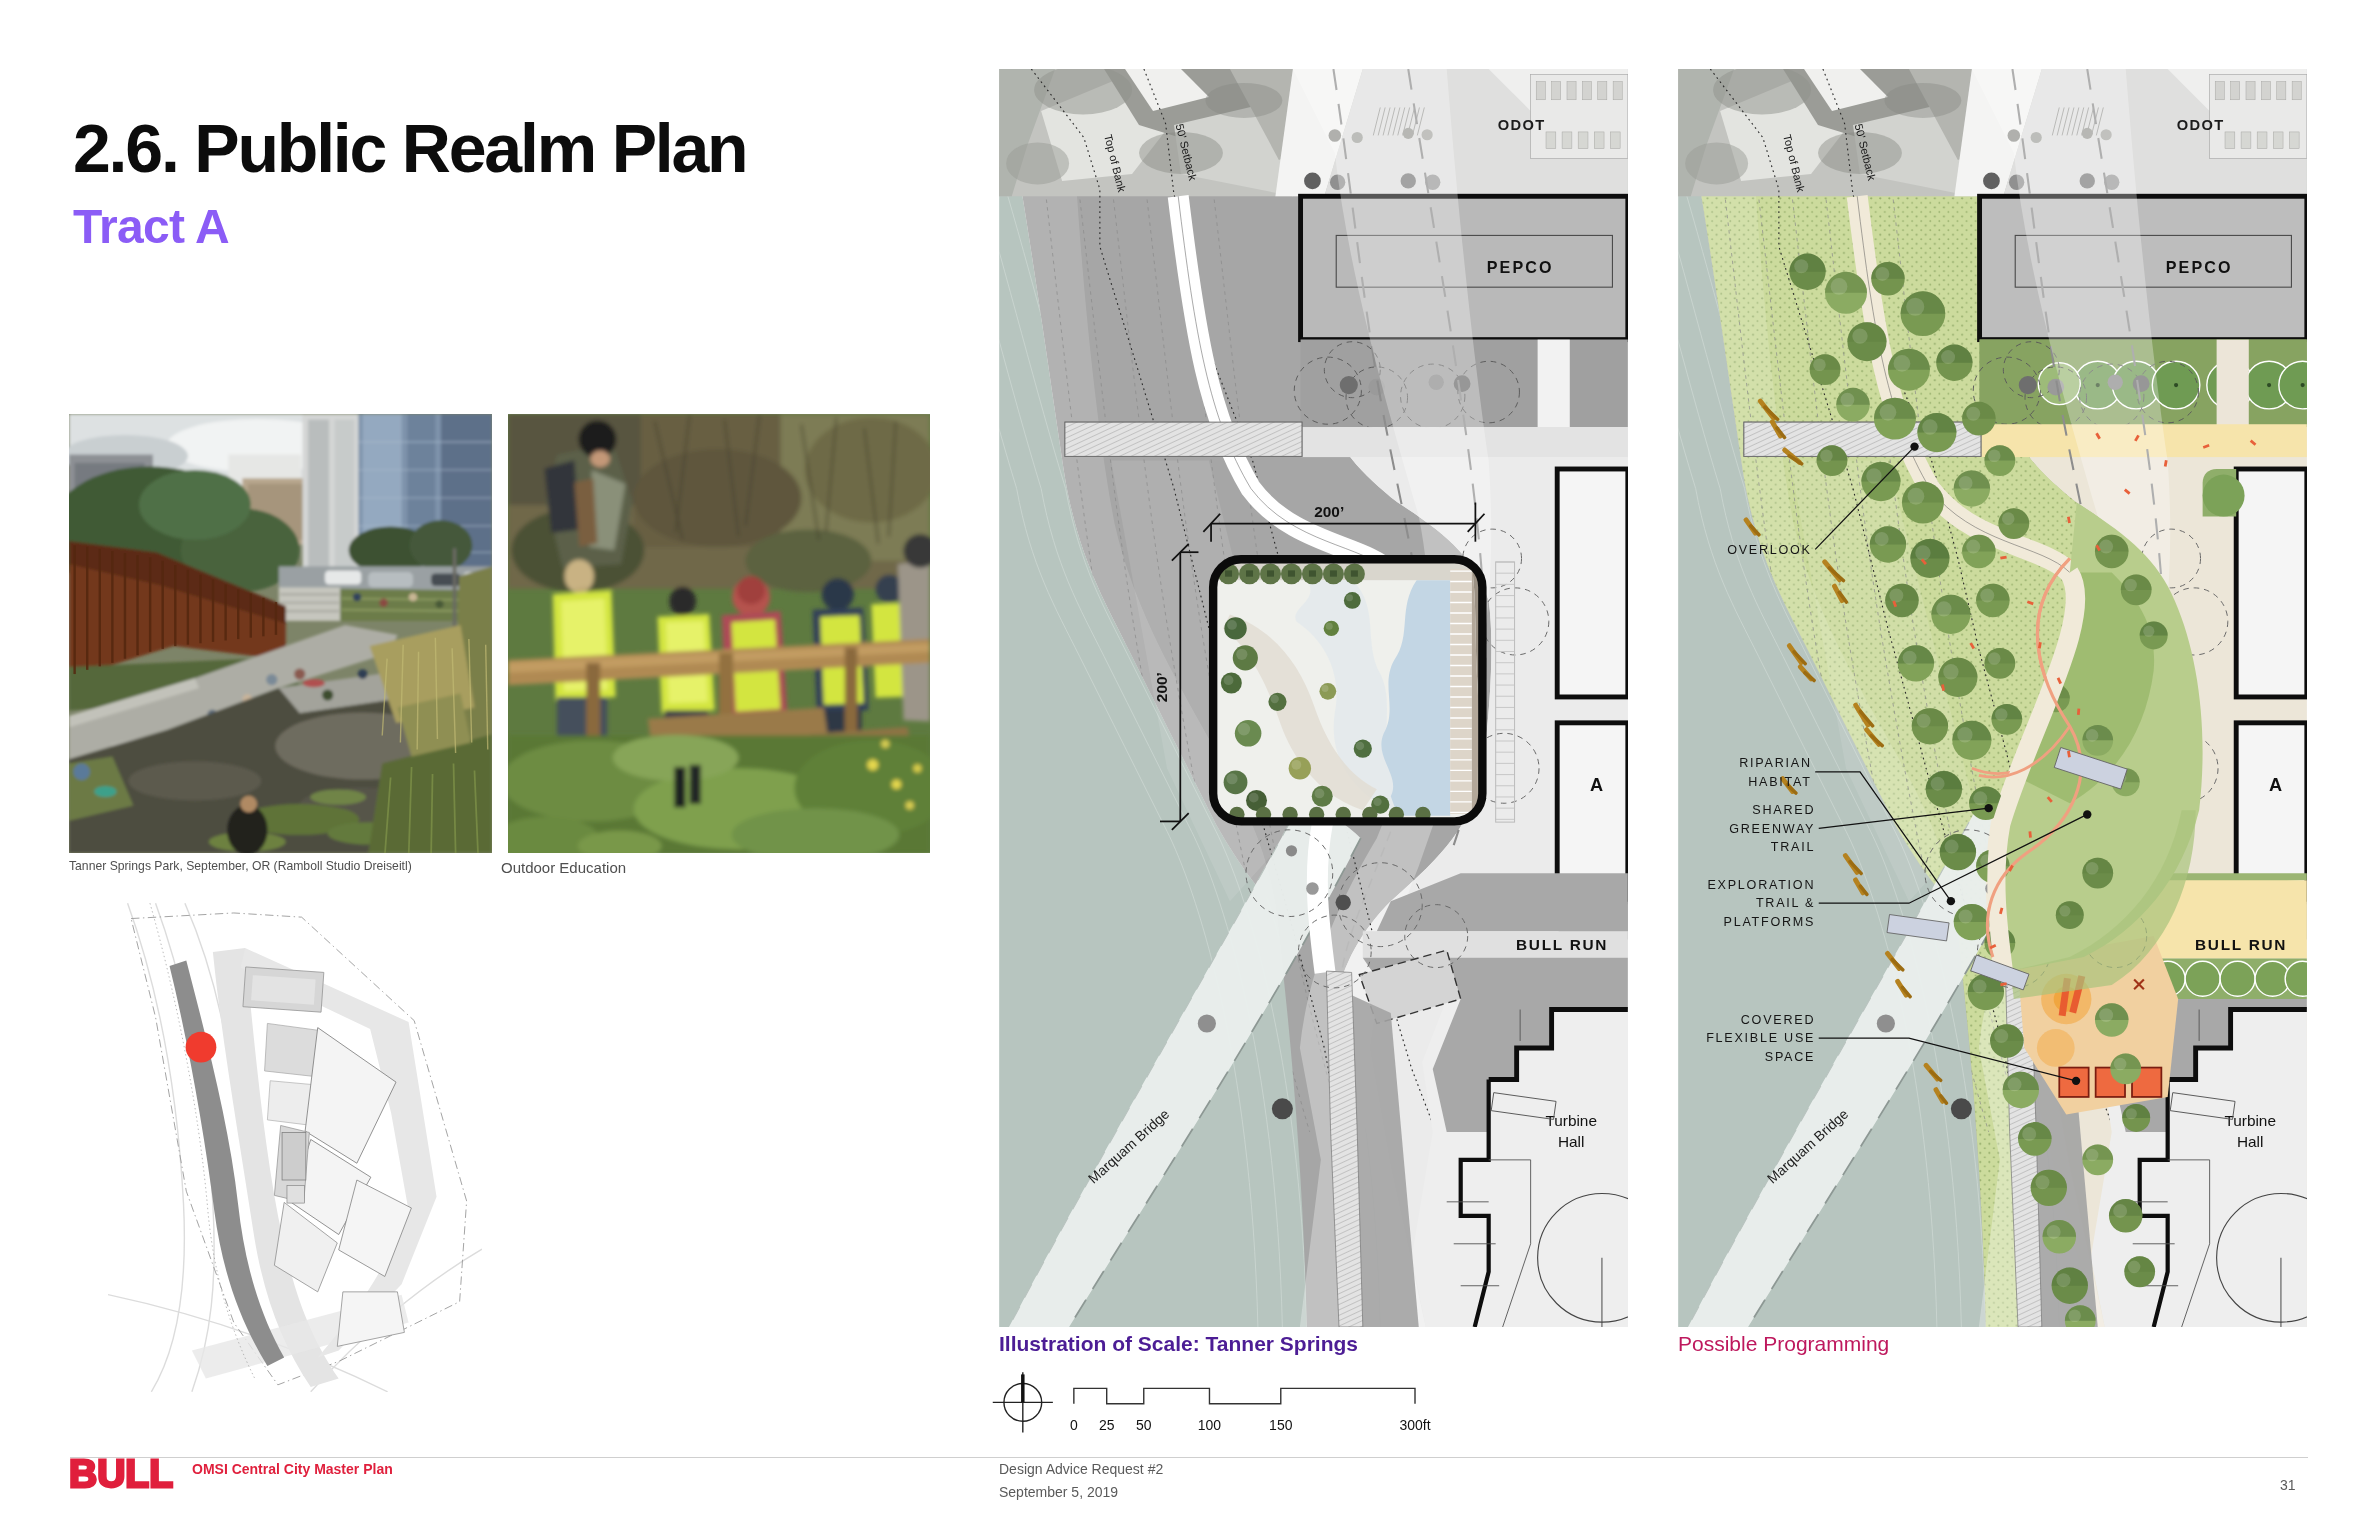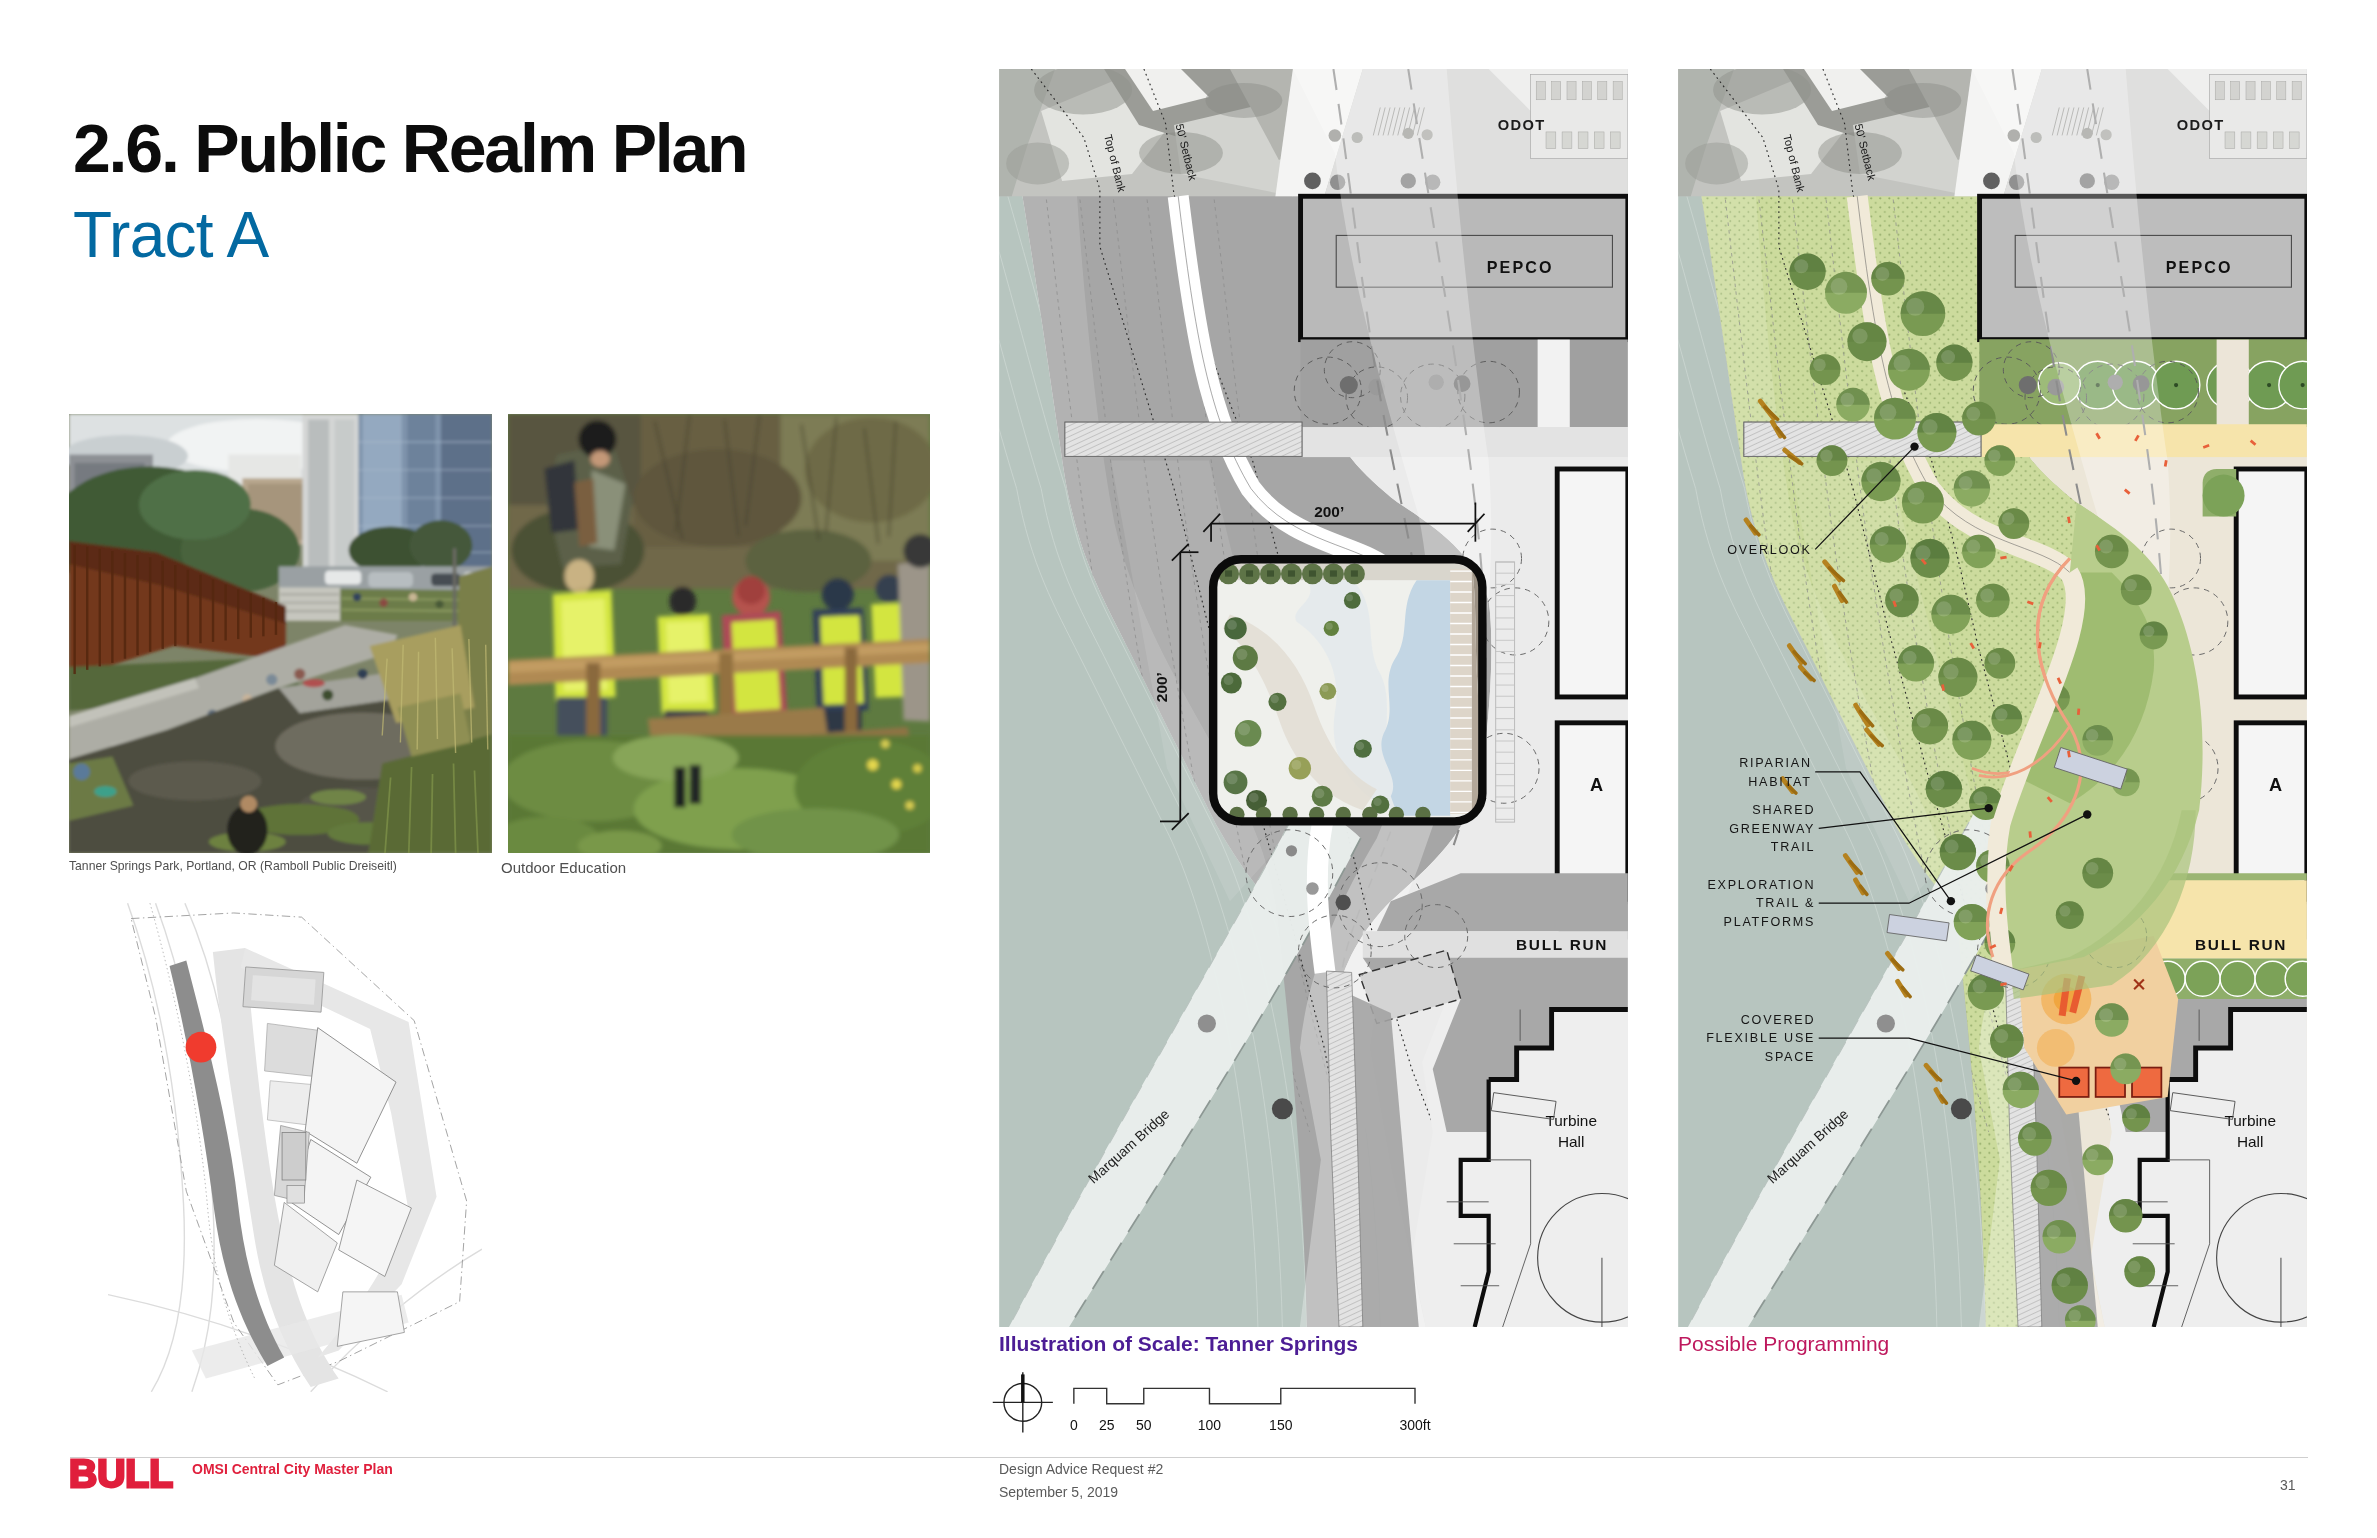--- a/index.html
+++ b/index.html
@@ -2,21 +2,21 @@
 <html style="font-size:11.2px"><head><meta charset="utf-8"><style>
 html,body{margin:0;padding:0;background:#fff;width:2377px;height:1538px;overflow:hidden}
 *{box-sizing:border-box;font-family:"Liberation Sans",sans-serif}
 .abs{position:absolute}
 </style></head>
 <body>
 <div style="position:relative;width:2377px;height:1538px">
 
 <div class="abs" style="left:73px;top:114px;font-size:68px;font-weight:bold;letter-spacing:-2.2px;color:#0c0c0c;line-height:1">2.6. Public Realm Plan</div>
 
-<div class="abs" style="left:73px;top:203px;font-size:64px;font-weight:normal;letter-spacing:-0.7px;color:#0369a1;line-height:1">Tract A</div>
+<div class="abs" style="left:73px;top:203px;font-size:48px;font-weight:bold;letter-spacing:-0.7px;color:#8b5cf6;line-height:1">Tract A</div>
 <svg style="position:absolute;left:69px;top:414px" width="423" height="439" viewBox="0 0 605 628">
 <defs>
         <filter id="b1" x="-8%" y="-8%" width="116%" height="116%">
           <feGaussianBlur stdDeviation="2.5"></feGaussianBlur>
         </filter>
       </defs>
 
 <rect width="605" height="628" fill="#7d8468"></rect>
 <g filter="url(#b1)">
 <rect x="0" y="0" width="605" height="110" fill="#dde1e2"></rect>
@@ -238,21 +238,21 @@
         <circle cx="556" cy="530" r="7" fill="#e5d74e"></circle>
 <circle cx="586" cy="507" r="6" fill="#dccf4b"></circle>
         <circle cx="540" cy="472" r="6" fill="#d8ce52"></circle>
 <circle cx="575" cy="560" r="6" fill="#ddd052"></circle>
 
 <rect x="238" y="505" width="16" height="58" fill="#1f2320"></rect>
 <rect x="260" y="502" width="16" height="56" fill="#242826"></rect>
 </g>
 </svg>
 
-<div class="abs" style="left:69px;top:859px;font-size:12.2px;color:#4f4f4f">Tanner Springs Park, Portland, OR (Ramboll Public Dreiseitl)</div>
+<div class="abs" style="left:69px;top:859px;font-size:12.2px;color:#4f4f4f">Tanner Springs Park, September, OR (Ramboll Studio Dreiseitl)</div>
 
 <div class="abs" style="left:501px;top:859px;font-size:15px;color:#4f4f4f">Outdoor Education</div>
 <svg style="position:absolute;left:108px;top:903px" width="374" height="489" viewBox="0 0 535 699">
 
 <g stroke="#dcdcdc" stroke-width="2" fill="none">
 <path d="M28,0 C75,130 100,280 108,430 C114,550 98,640 62,699"></path>
 <path d="M68,0 C112,120 140,270 150,430 C156,540 148,620 120,699"></path>
 <path d="M110,0 C145,80 165,160 178,250"></path>
 <path d="M0,560 C140,590 280,640 400,699"></path>
 <path d="M290,699 C360,620 450,545 535,495"></path>

